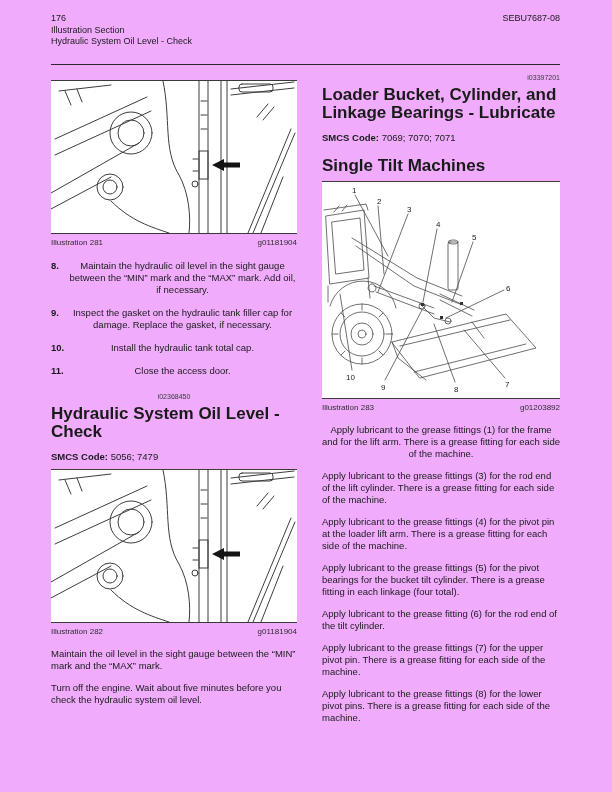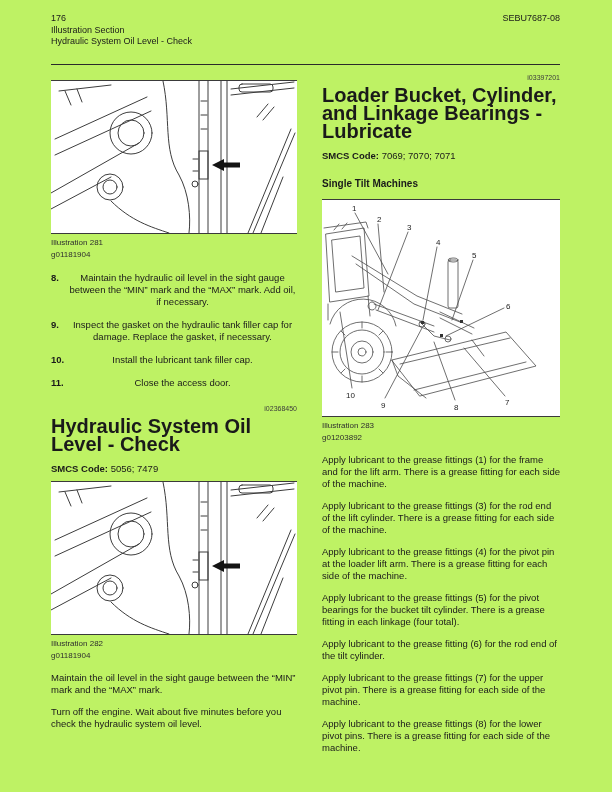--- a/index.html
+++ b/index.html
@@ -1,43 +1,43 @@
 <!DOCTYPE html>
 <html><head>
 <meta charset="utf-8">
 <style>
   html,body{margin:0;padding:0;background:#e8e8e8;}
   .page{
     position:relative;
     width:612px;height:792px;
-    background:#bef264;
+    background:#f0abfc;
     font-family:"Liberation Sans", sans-serif;
     color:#1a1a1a;
     overflow:hidden;
     margin:0 auto;
   }
   .hdr{position:absolute;left:51px;top:13px;right:52px;font-size:9px;line-height:11.5px;}
   .hdr .doc-code{position:absolute;right:0;top:0;}
   .rule-top{position:absolute;left:51px;right:52px;top:64px;border-top:1px solid #2a2a2a;}
   .col{position:absolute;font-size:9.5px;line-height:12px;}
   .col-left{left:51px;top:80px;width:246px;}
   .col-right{left:322px;top:72px;width:238px;}
   .illus-frame{border-top:1px solid #3a3a3a;border-bottom:1px solid #3a3a3a;background:#fff;}
   .illus-frame svg{display:block;}
-  .caption{display:flex;justify-content:space-between;align-items:baseline;font-size:8px;color:#2e2e2e;margin-top:3px;flex-direction:column;}
+  .caption{display:flex;justify-content:space-between;align-items:baseline;font-size:8px;color:#2e2e2e;margin-top:3px;}
   .article-id{text-align:right;font-size:7px;color:#3c3c3c;}
-  h1{font-size:20px;line-height:18px;margin:2px 0 10px 0;font-weight:bold;letter-spacing:0;}
-  h2{font-size:10px;line-height:15px;margin:14px 0 8px 0;font-weight:bold;}
+  h1{font-size:17px;line-height:18px;margin:2px 0 10px 0;font-weight:bold;letter-spacing:0;}
+  h2{font-size:17px;line-height:15px;margin:14px 0 8px 0;font-weight:bold;}
   .smcs{margin:0 0 4px 0;}
   .smcs b{font-weight:bold;}
   .step{display:flex;margin-top:11px;}
   .step-num{font-weight:bold;min-width:15px;flex:0 0 auto;padding-right:2px;}
   .step-text{flex:1;text-align:center;}
   p.body-p{margin:10px 0 0 0;}
-  .mt14{margin-top:14px;}
+  .mt14{margin-top:14px;text-align:center;}
   .mt6{margin-top:6px;}
   svg .ln{stroke:#3d3d3d;stroke-width:1;fill:none;stroke-linecap:round;}
   svg .ln2{stroke:#4a4a4a;stroke-width:0.8;fill:none;stroke-linecap:round;}
   svg .callout{font-size:8px;fill:#222;font-family:"Liberation Sans",sans-serif;}
 </style>
 </head>
 <body>
 
 <div class="page">
 
@@ -85,21 +85,21 @@
     <div class="step">
       <span class="step-num">8.</span>
       <span class="step-text">Maintain the hydraulic oil level in the sight gauge between the “MIN” mark and the “MAX” mark. Add oil, if necessary.</span>
     </div>
     <div class="step">
       <span class="step-num">9.</span>
       <span class="step-text">Inspect the gasket on the hydraulic tank filler cap for damage. Replace the gasket, if necessary.</span>
     </div>
     <div class="step">
       <span class="step-num">10.</span>
-      <span class="step-text">Install the lubricant tank filler cap.</span>
+      <span class="step-text">Install the hydraulic tank total cap.</span>
     </div>
     <div class="step">
       <span class="step-num">11.</span>
       <span class="step-text">Close the access door.</span>
     </div>
 
     <div class="article-id mt14">i02368450</div>
     <h1>Hydraulic System Oil Level - Check</h1>
     <p class="smcs"><b>SMCS Code:</b> <span>5056; 7479</span></p>
 

